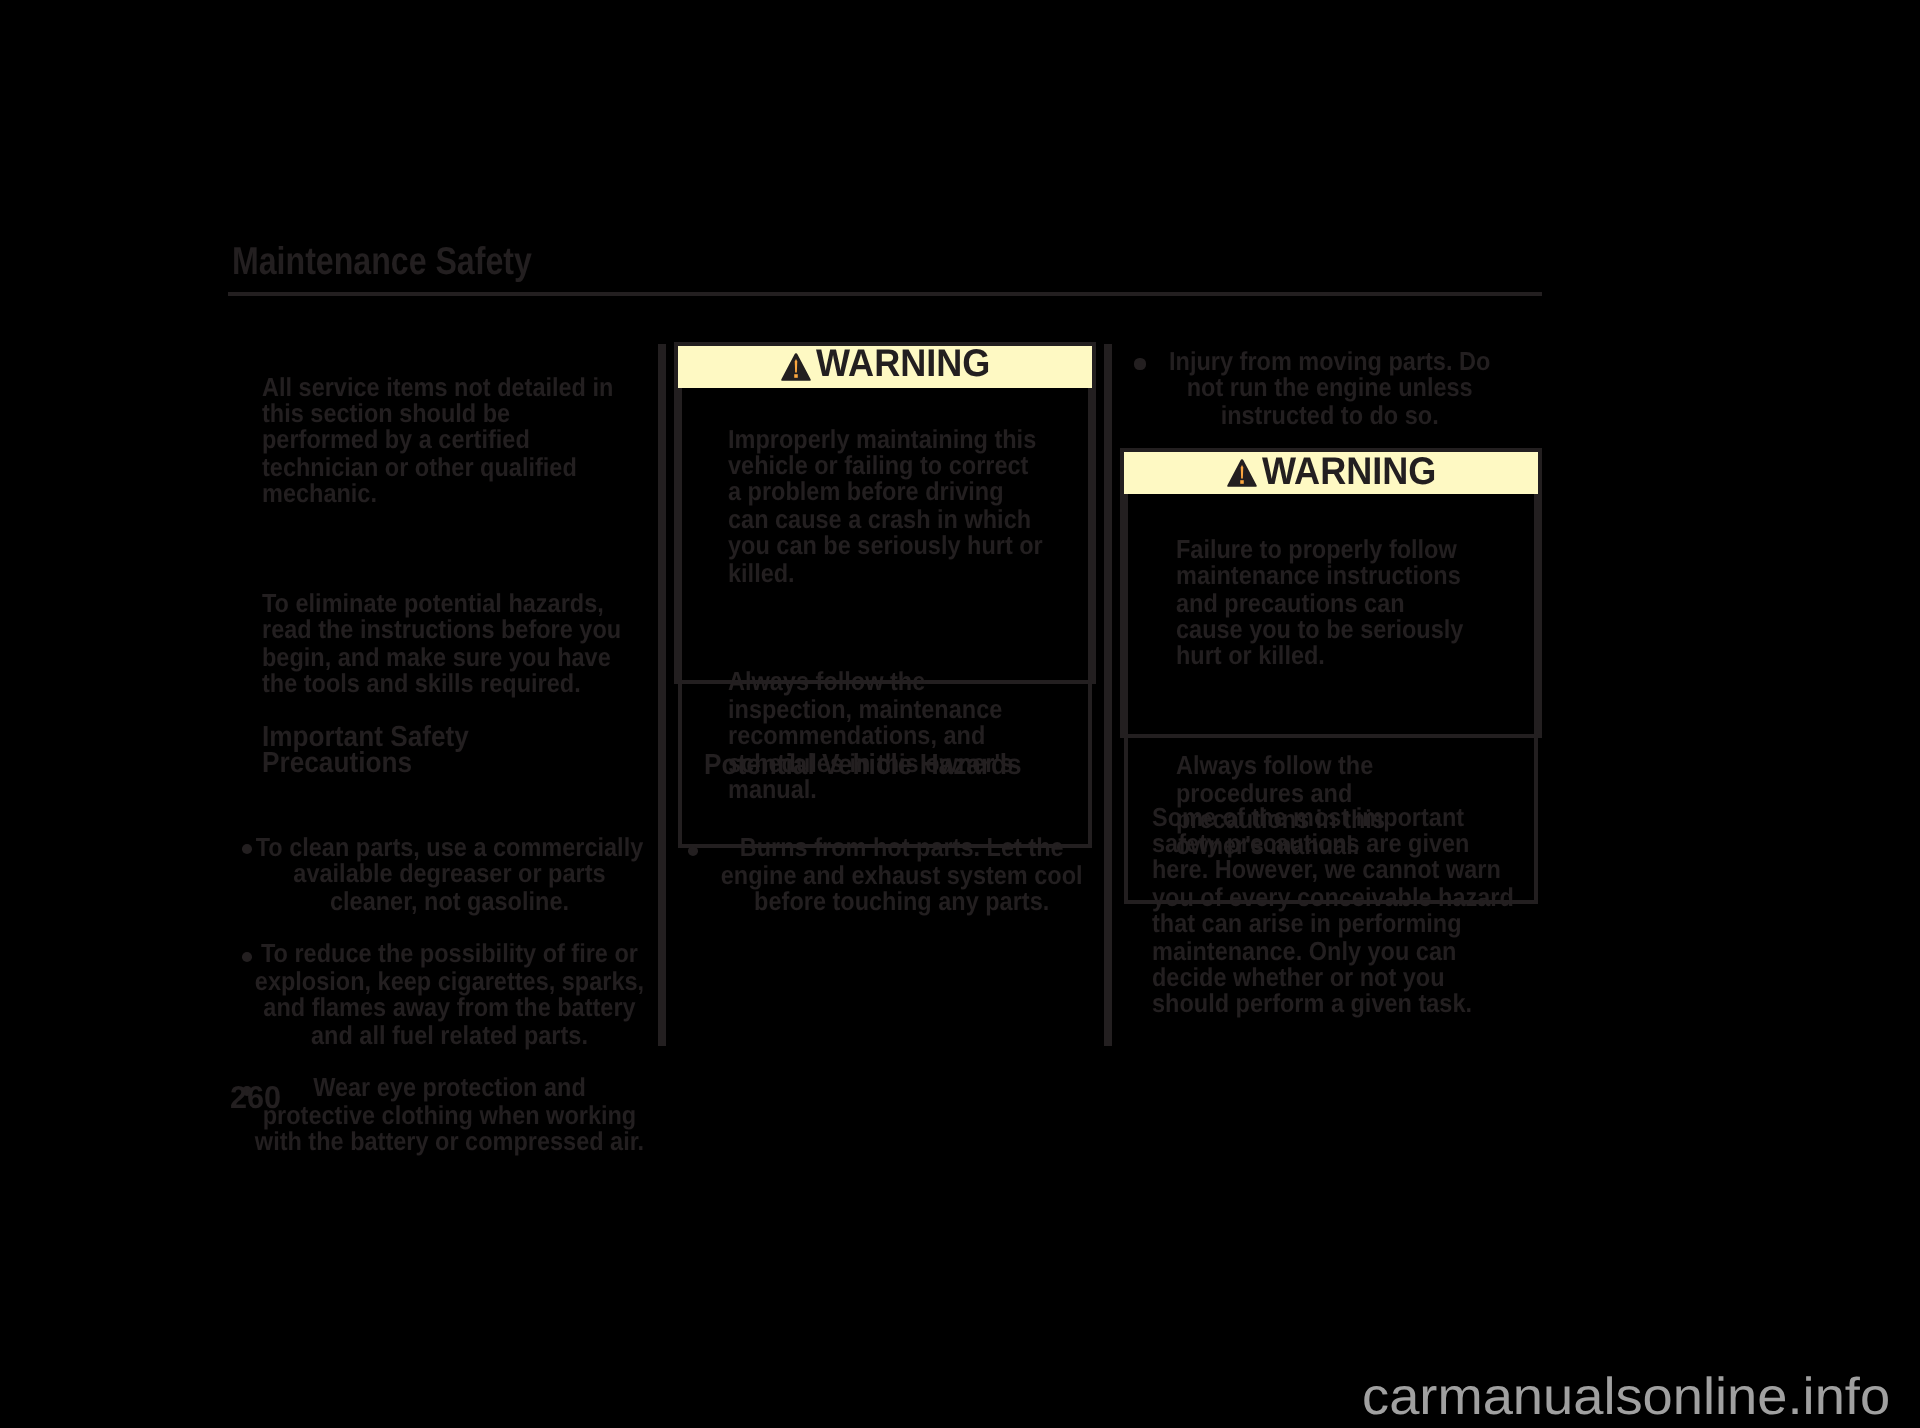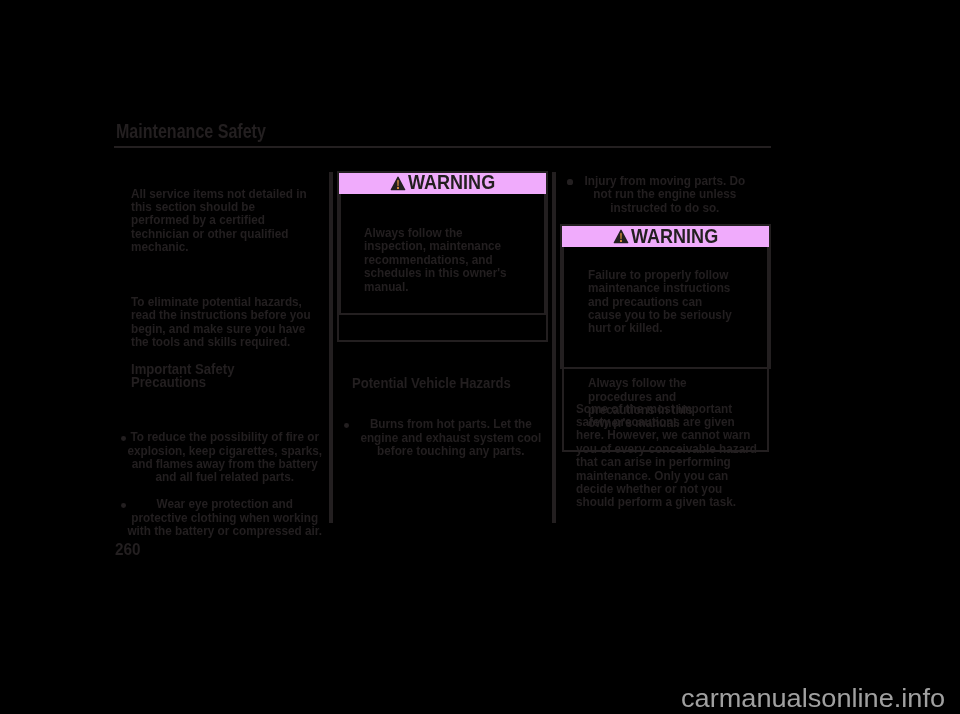--- a/index.html
+++ b/index.html
@@ -37,21 +37,21 @@
   ul.bl li{position:relative;padding-left:10.4px;}
   ul.bl li .bullet{position:absolute;left:3.6px;top:5.4px;width:5.4px;height:5.2px;
                    background:#231f20;border-radius:50%;}
   ul.bl.wide{width:auto;}
   ul.bl.wide li{padding-left:13.3px;}
   ul.bl.wide li .bullet{left:5.6px;}
 
   
   .warnbox{position:absolute;border:2.3px solid #231f20;background:#000;
            box-sizing:border-box;}
-  .warnhead{background:#f0abfc;height:21px;display:flex;align-items:center;
+  .warnhead{background:#fef9c3;height:21px;display:flex;align-items:center;
             justify-content:center;padding-left:4px;box-sizing:border-box;}
   .warnhead .wtxt{font-size:19.3px;font-weight:bold;color:#231f20;
                   line-height:19.3px;display:inline-block;
                   transform:scaleX(0.935);transform-origin:center center;}
   .warnhead svg{display:block;margin-right:-1px;}
   .warnbody{border:2.5px solid #231f20;border-top:none;
             box-sizing:border-box;padding:5px 7px 6.5px 9px;}
   .warnbody.narrow{padding-right:14px;padding-top:7px;padding-left:10.5px;}
 
   .pagenum{position:absolute;left:115.2px;top:541.8px;font-size:15.8px;font-weight:bold;
@@ -79,20 +79,24 @@
       </p>
     <div class="gap"></div>
     <p class="blk">
       <span class="tx">To eliminate potential hazards, read the instructions before you begin, and make sure you have the tools and skills required.</span>
       </p>
     <p class="blk">
       <span class="sub">Important Safety Precautions</span>
       </p>
     <ul class="bl">
       <li class="gap"></li>
+      <li>
+          <span class="bullet"></span>
+          <span class="tx">To clean parts, use a commercially available degreaser or parts cleaner, not gasoline.</span>
+        </li>
       <li class="gap"></li>
       <li>
           <span class="bullet"></span>
           <span class="tx">To reduce the possibility of fire or explosion, keep cigarettes, sparks, and flames away from the battery and all fuel related parts.</span>
         </li>
       <li class="gap"></li>
       <li>
           <span class="bullet"></span>
           <span class="tx">Wear eye protection and protective clothing when working with the battery or compressed air.</span>
         </li>
@@ -102,20 +106,23 @@
   <div class="warnbox" style="left:336.7px;top:170.5px;width:211px;height:171px;">
     <div class="warnhead">
       <svg width="16" height="15" viewBox="0 0 16 15">
         <path d="M8 0.6 C8.35 0.6 8.6 0.85 8.78 1.2 L15.3 13.6 C15.5 14.0 15.35 14.35 14.9 14.35 L1.1 14.35 C0.65 14.35 0.5 14.0 0.7 13.6 L7.22 1.2 C7.4 0.85 7.65 0.6 8 0.6 Z" fill="#231f20"></path>
         <path d="M8 3.55 L8.62 4.75 L8.43 10.2 L7.57 10.2 L7.38 4.75 Z" fill="#fba640"></path>
         <rect x="7.12" y="11.1" width="1.76" height="1.8" fill="#fba640"></rect>
       </svg>
       <span class="wtxt">WARNING</span>
     </div>
     <div class="warnbody">
+      <p class="blk">
+        <span class="tx">Improperly maintaining this vehicle or failing to correct a problem before driving can cause a crash in which you can be seriously hurt or killed.</span>
+        </p>
       <div class="gap"></div>
       <p class="blk">
         <span class="tx">Always follow the inspection, maintenance recommendations, and schedules in this owner's manual.</span>
         </p>
     </div>
   </div>
 
   <div class="col" style="left:338px;top:362.5px;width:213px;">
     <p class="blk">
       <span class="sub">Potential Vehicle Hazards</span>

